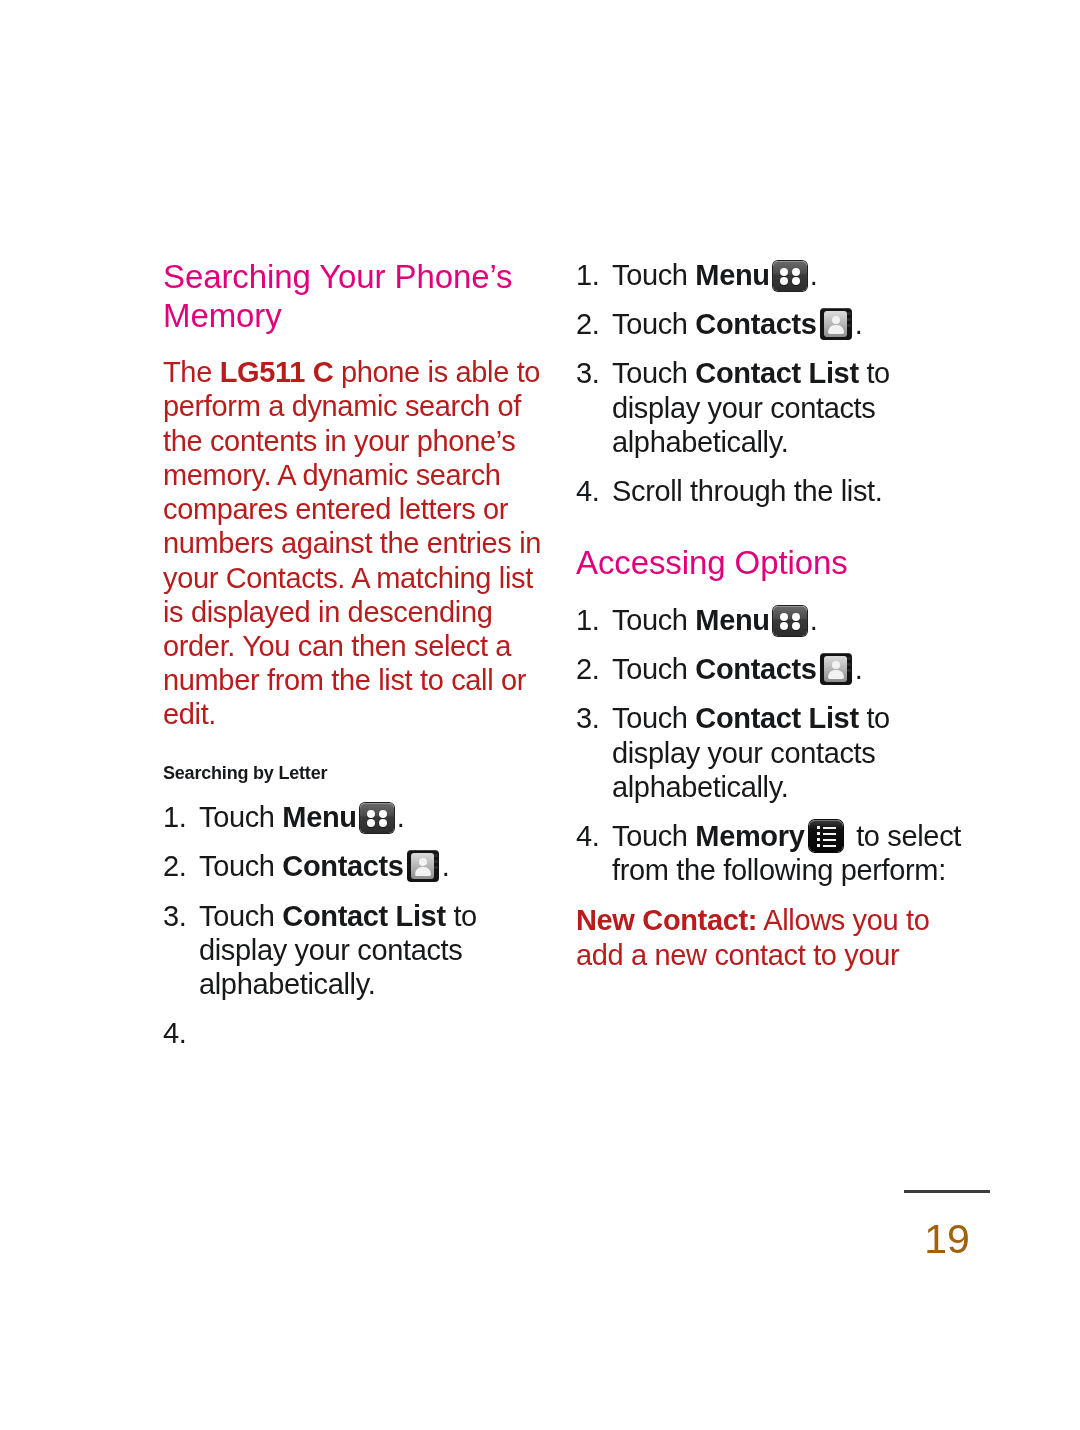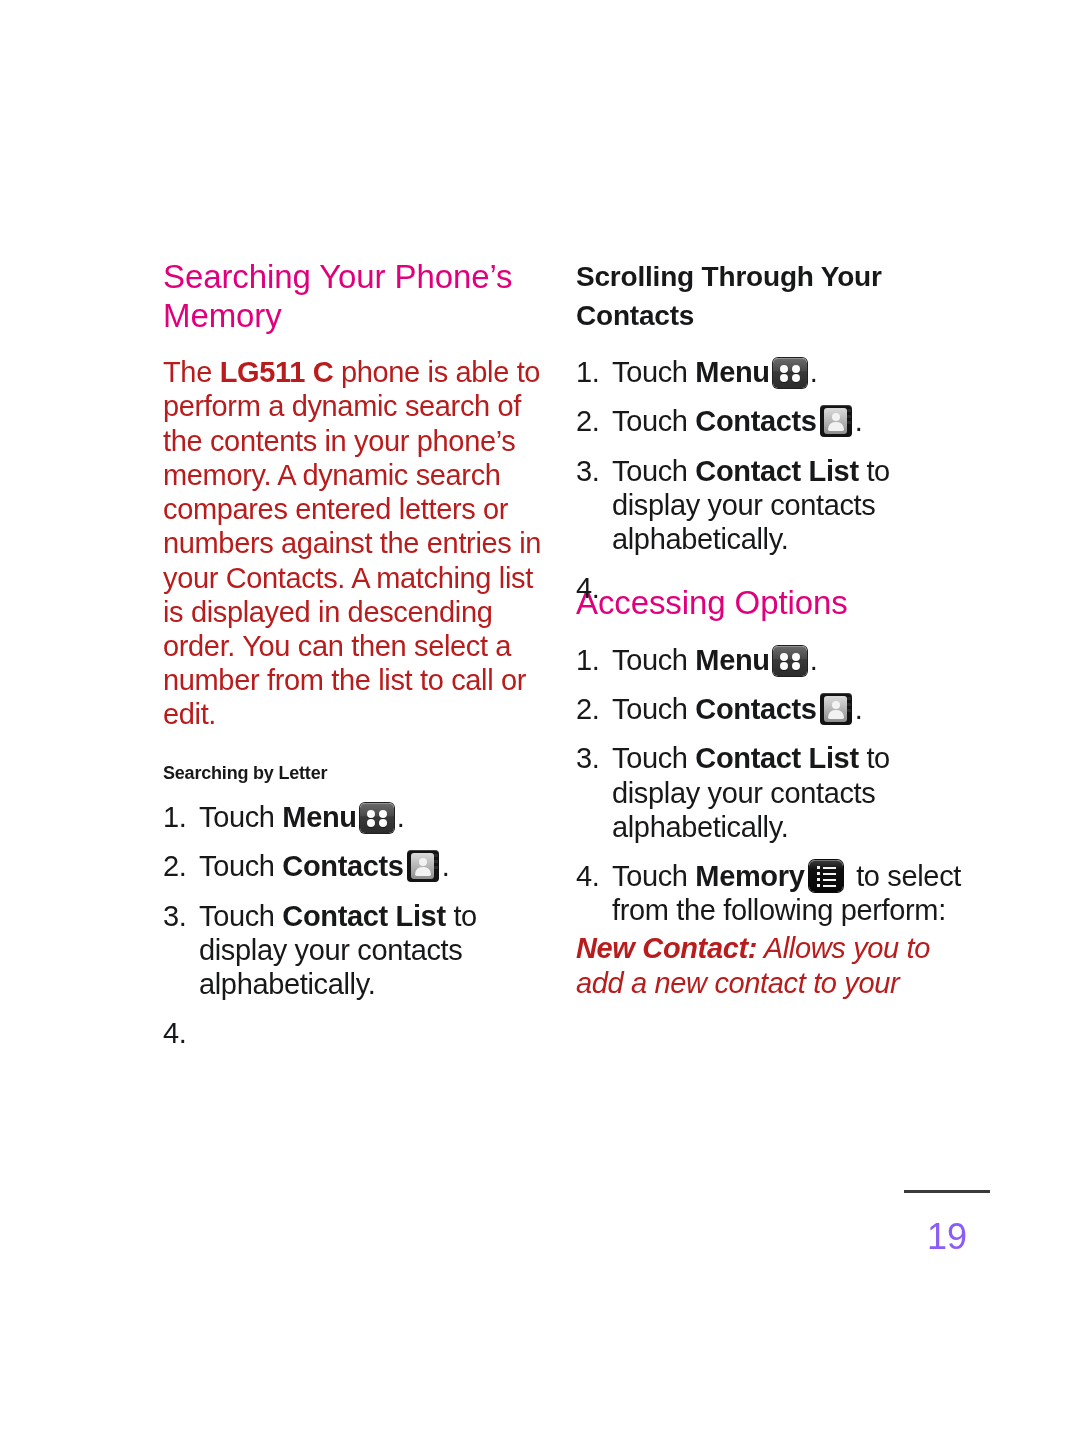--- a/index.html
+++ b/index.html
@@ -204,22 +204,22 @@
     width: 86px;
     text-align: center;
   }
   #footer .rule {
     width: 86px;
     height: 3px;
     background: #3b3b3b;
     margin: 0 0 26px 0;
   }
   #footer .pageno {
-    font-size: 36px;
-    color: #8b5cf6;
+    font-size: 41px;
+    color: #a16207;
     letter-spacing: 0px;
     line-height: 1;
   }
 </style>
 </head>
 <body>
 
 <div id="page">
 
   <div id="columns">
@@ -248,43 +248,42 @@
 
         <li>
           <span class="num">4.</span>
         </li>
 
       </ol>
     </div>
 
     <div class="column right">
 
-      <h2 class="h-sub">Scrolling Through Your Contacts</h2>
 
       <ol class="steps">
 
         <li>
           <span class="num">1.</span><span>Touch </span><b>Menu</b><span class="icon icon-menu"><i></i><i></i><i></i><i></i></span><span>.</span>
         </li>
 
         <li>
           <span class="num">2.</span><span>Touch </span><b>Contacts</b><span class="icon icon-contacts"><span class="book"></span><span class="head"></span><span class="torso"></span><span class="tab t1"></span><span class="tab t2"></span><span class="tab t3"></span></span><span>.</span>
         </li>
 
         <li>
           <span class="num">3.</span><span>Touch </span><b>Contact List</b><span> to display your contacts alphabetically.</span>
         </li>
 
         <li>
-          <span class="num">4.</span>
+          <span class="num">4.</span><span>Scroll through the list.</span>
         </li>
 
       </ol>
 
-      <h1 class="h-main" style="margin-top:28px;">Accessing Options</h1>
+      <h1 class="h-main" style="margin-top:36px;">Accessing Options</h1>
 
       <ol class="steps">
 
         <li>
           <span class="num">1.</span><span>Touch </span><b>Menu</b><span class="icon icon-menu"><i></i><i></i><i></i><i></i></span><span>.</span>
         </li>
 
         <li>
           <span class="num">2.</span><span>Touch </span><b>Contacts</b><span class="icon icon-contacts"><span class="book"></span><span class="head"></span><span class="torso"></span><span class="tab t1"></span><span class="tab t2"></span><span class="tab t3"></span></span><span>.</span>
         </li>
@@ -292,21 +291,21 @@
         <li>
           <span class="num">3.</span><span>Touch </span><b>Contact List</b><span> to display your contacts alphabetically.</span>
         </li>
 
         <li>
           <span class="num">4.</span><span>Touch </span><b>Memory</b><span class="icon icon-options"><s></s><u></u><s></s><u></u><s></s><u></u><s></s><u></u></span><span> to select from the following perform:</span>
         </li>
 
       </ol>
 
-      <p class="body" style="margin-top:4px;font-style:italic;"><b>New Contact:</b><span> Allows you to add a new contact to your</span></p>
+      <p class="body" style="margin-top:16px;"><b>New Contact:</b><span> Allows you to add a new contact to your</span></p>
 
     </div>
   </div>
 
   <div id="footer">
     <div class="rule"></div>
     <div class="pageno">19</div>
   </div>
 
 </div>

